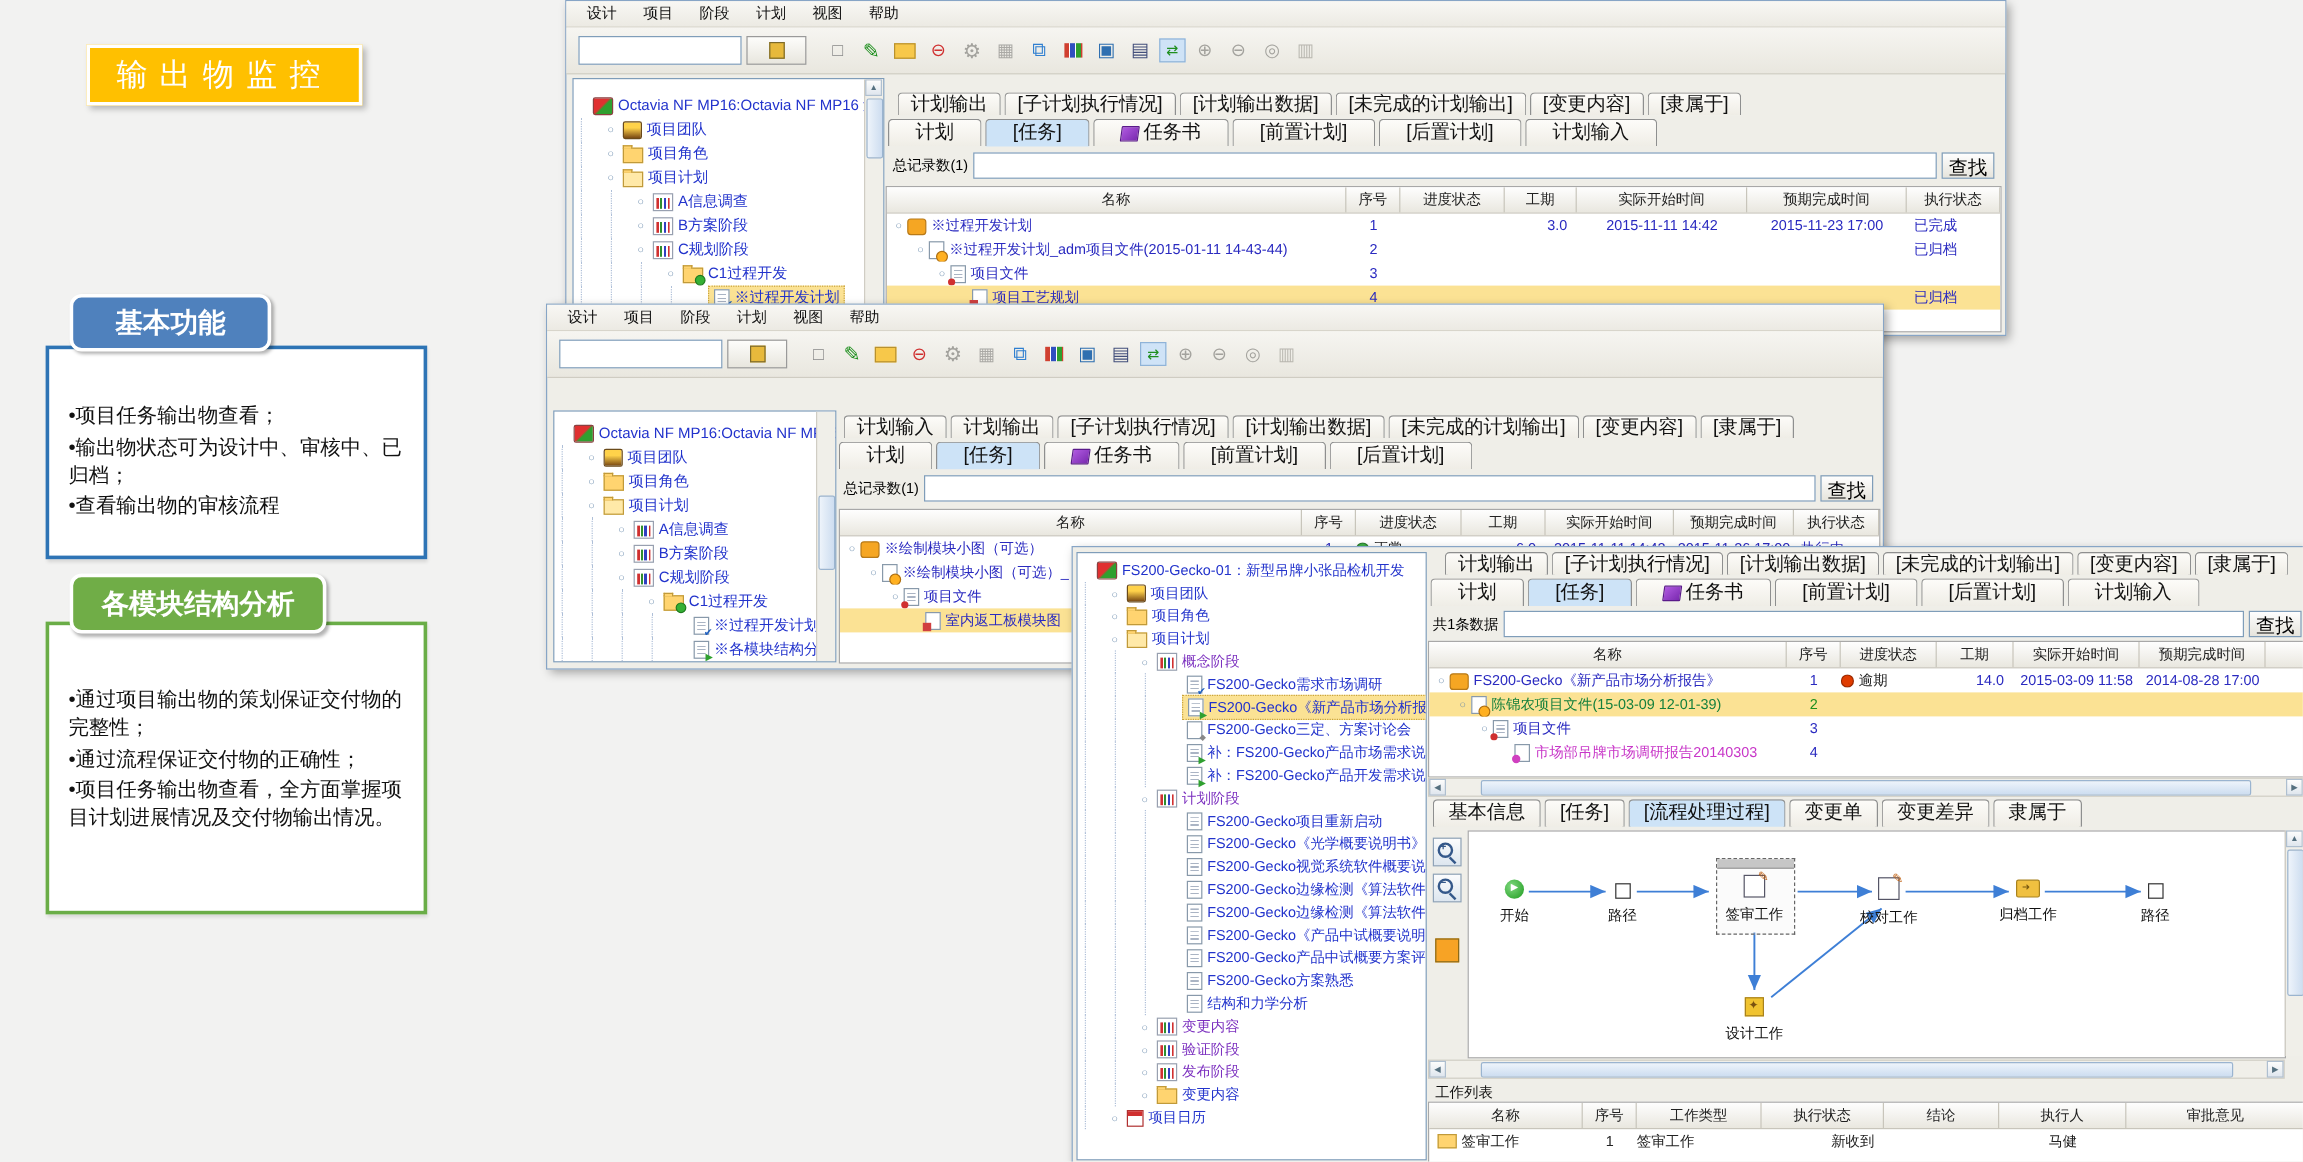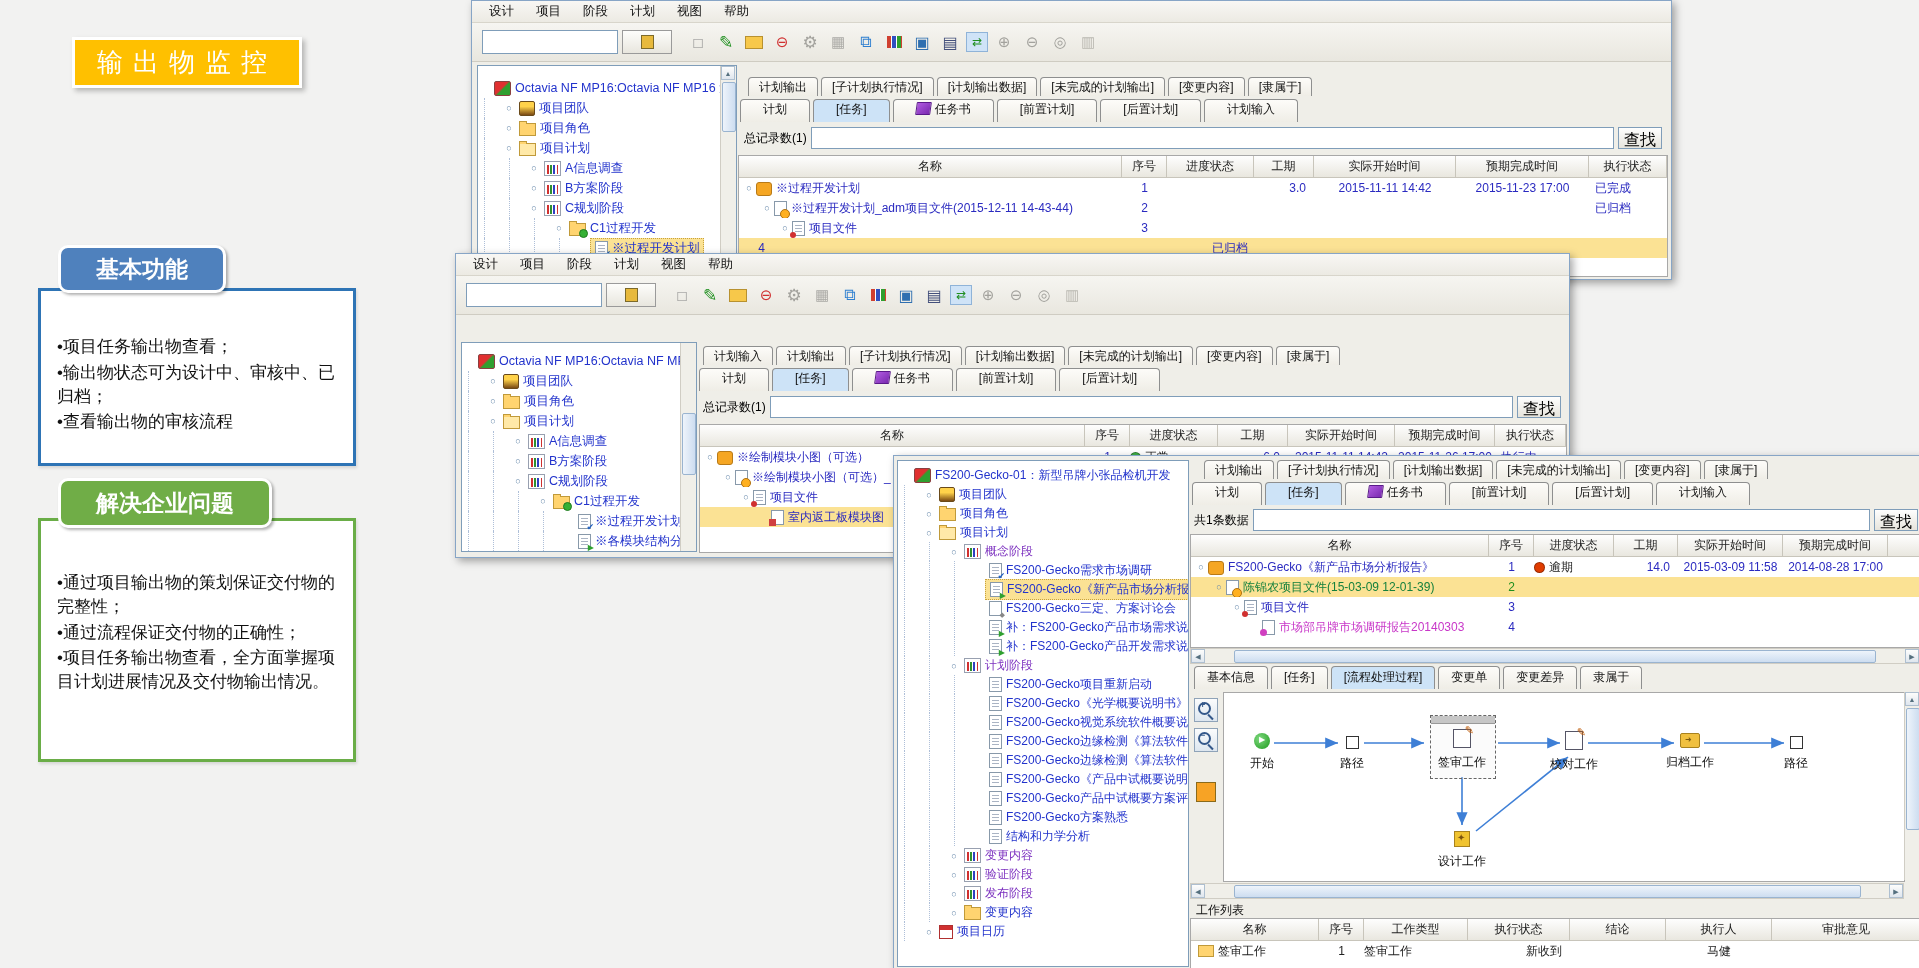--- a/index.html
+++ b/index.html
@@ -98,21 +98,21 @@
   .vscroll{position:absolute;width:15px;background:#f0efe9;border-left:1px solid #d0cdc4}
   .sbtn{width:14px;height:14px;font-size:7px;color:#55707f;text-align:center;line-height:14px;
     background:linear-gradient(#fdfdfc,#dfe6ee);border:1px solid #aebfd0;box-sizing:border-box}
   .vthumb{position:absolute;left:1px;width:12px;background:linear-gradient(90deg,#eef4fb,#cdddf0);border:1px solid #9ab4d0;border-radius:2px}
   .hscroll{position:absolute;height:14px;background:#f0efe9;border:1px solid #d0cdc4;display:flex;align-items:center;justify-content:space-between}
   .hthumb{height:11px;background:linear-gradient(#eef4fb,#cdddf0);border:1px solid #9ab4d0;border-radius:2px}
   
   .rightpanel{position:absolute}
   .tabrow{position:absolute;display:flex;align-items:flex-end;gap:3px}
   .tab{border:1px solid #8e8f8f;border-bottom:none;border-radius:4px 4px 0 0;background:linear-gradient(#fdfcf9,#efede6);
-    padding:2px 10px 1px;font-size:12px;color:#111;height:15px;line-height:14px;white-space:nowrap;display:flex;align-items:flex-start}
+    padding:2px 10px 1px;font-size:16px;color:#111;height:15px;line-height:14px;white-space:nowrap;display:flex;align-items:center}
   .tabrow.r2 .tab{height:18px;padding:2px 22px}
   .tab.sel{background:#cde3f7}
   .recordbar{position:absolute;display:flex;align-items:center;font-size:12px;gap:4px}
   .rec-label{white-space:nowrap}
   .rec-input{flex:1;height:18px;border:1px solid #7f9db9;background:#fff}
   .find-btn{height:22px;border:1px solid #7f9db9;background:linear-gradient(#fefefe,#e6e4dc);padding:2px 5px;font-size:16px;white-space:nowrap}
   .tablewrap{position:absolute;background:#fff;border:1px solid #a8a8a8;overflow:hidden}
   .thead{display:flex;background:linear-gradient(#fefefe,#e9e7df);border-bottom:1px solid #c8c5bb;height:21px}
   .th{border-right:1px solid #c8c5bb;display:flex;align-items:center;justify-content:center;font-size:12px;color:#222;box-sizing:border-box;overflow:hidden;white-space:nowrap}
   .trow{display:flex;height:20px;align-items:center;font-size:12px;color:#2a2ac0}
@@ -161,21 +161,21 @@
 
 <div class="ib-head blue">基本功能</div>
 <div class="infobox ib-blue">
   <div class="ib-body">
       <div class="bullet">•项目任务输出物查看；</div>
       <div class="bullet">•输出物状态可为设计中、审核中、已归档；</div>
       <div class="bullet">•查看输出物的审核流程</div>
     </div>
 </div>
 
-<div class="ib-head green">解决企业问题</div>
+<div class="ib-head green">各模块结构分析</div>
 <div class="infobox ib-green">
   <div class="ib-body">
       <div class="bullet">•通过项目输出物的策划保证交付物的完整性；</div>
       <div class="bullet">•通过流程保证交付物的正确性；</div>
       <div class="bullet">•项目任务输出物查看，全方面掌握项目计划进展情况及交付物输出情况。</div>
     </div>
 </div>
 
 <div class="win w-top">
   <div class="menubar">
@@ -364,21 +364,21 @@
             <div class="td c2"></div>
             <div class="td c3">3.0</div>
             <div class="td c4">2015-11-11 14:42</div>
             <div class="td c5">2015-11-23 17:00</div>
             <div class="td c6">已完成</div>
           </div>
           <div class="trow">
             <div class="td c0" style="padding-left: 22px;">
               <span class="exp">○</span>
               <span class="tico i-clock-doc"></span>
-              <span>※过程开发计划_adm项目文件(2015-12-11 14-43-44)</span>
+              <span>※过程开发计划_adm项目文件(2015-01-11 14-43-44)</span>
             </div>
             <div class="td c1">2</div>
             <div class="td c2"></div>
             <div class="td c3"></div>
             <div class="td c4"></div>
             <div class="td c5"></div>
             <div class="td c6">已归档</div>
           </div>
           <div class="trow">
             <div class="td c0" style="padding-left: 40px;">
@@ -387,20 +387,25 @@
               <span>项目文件</span>
             </div>
             <div class="td c1">3</div>
             <div class="td c2"></div>
             <div class="td c3"></div>
             <div class="td c4"></div>
             <div class="td c5"></div>
             <div class="td c6"></div>
           </div>
           <div class="trow hl">
+            <div class="td c0" style="padding-left: 58px;">
+              <span class="exp"></span>
+              <span class="tico i-doc-red"></span>
+              <span>项目工艺规划</span>
+            </div>
             <div class="td c1">4</div>
             <div class="td c2"></div>
             <div class="td c3"></div>
             <div class="td c4"></div>
             <div class="td c5"></div>
             <div class="td c6">已归档</div>
           </div>
         </div>
     </div>
   </div>

